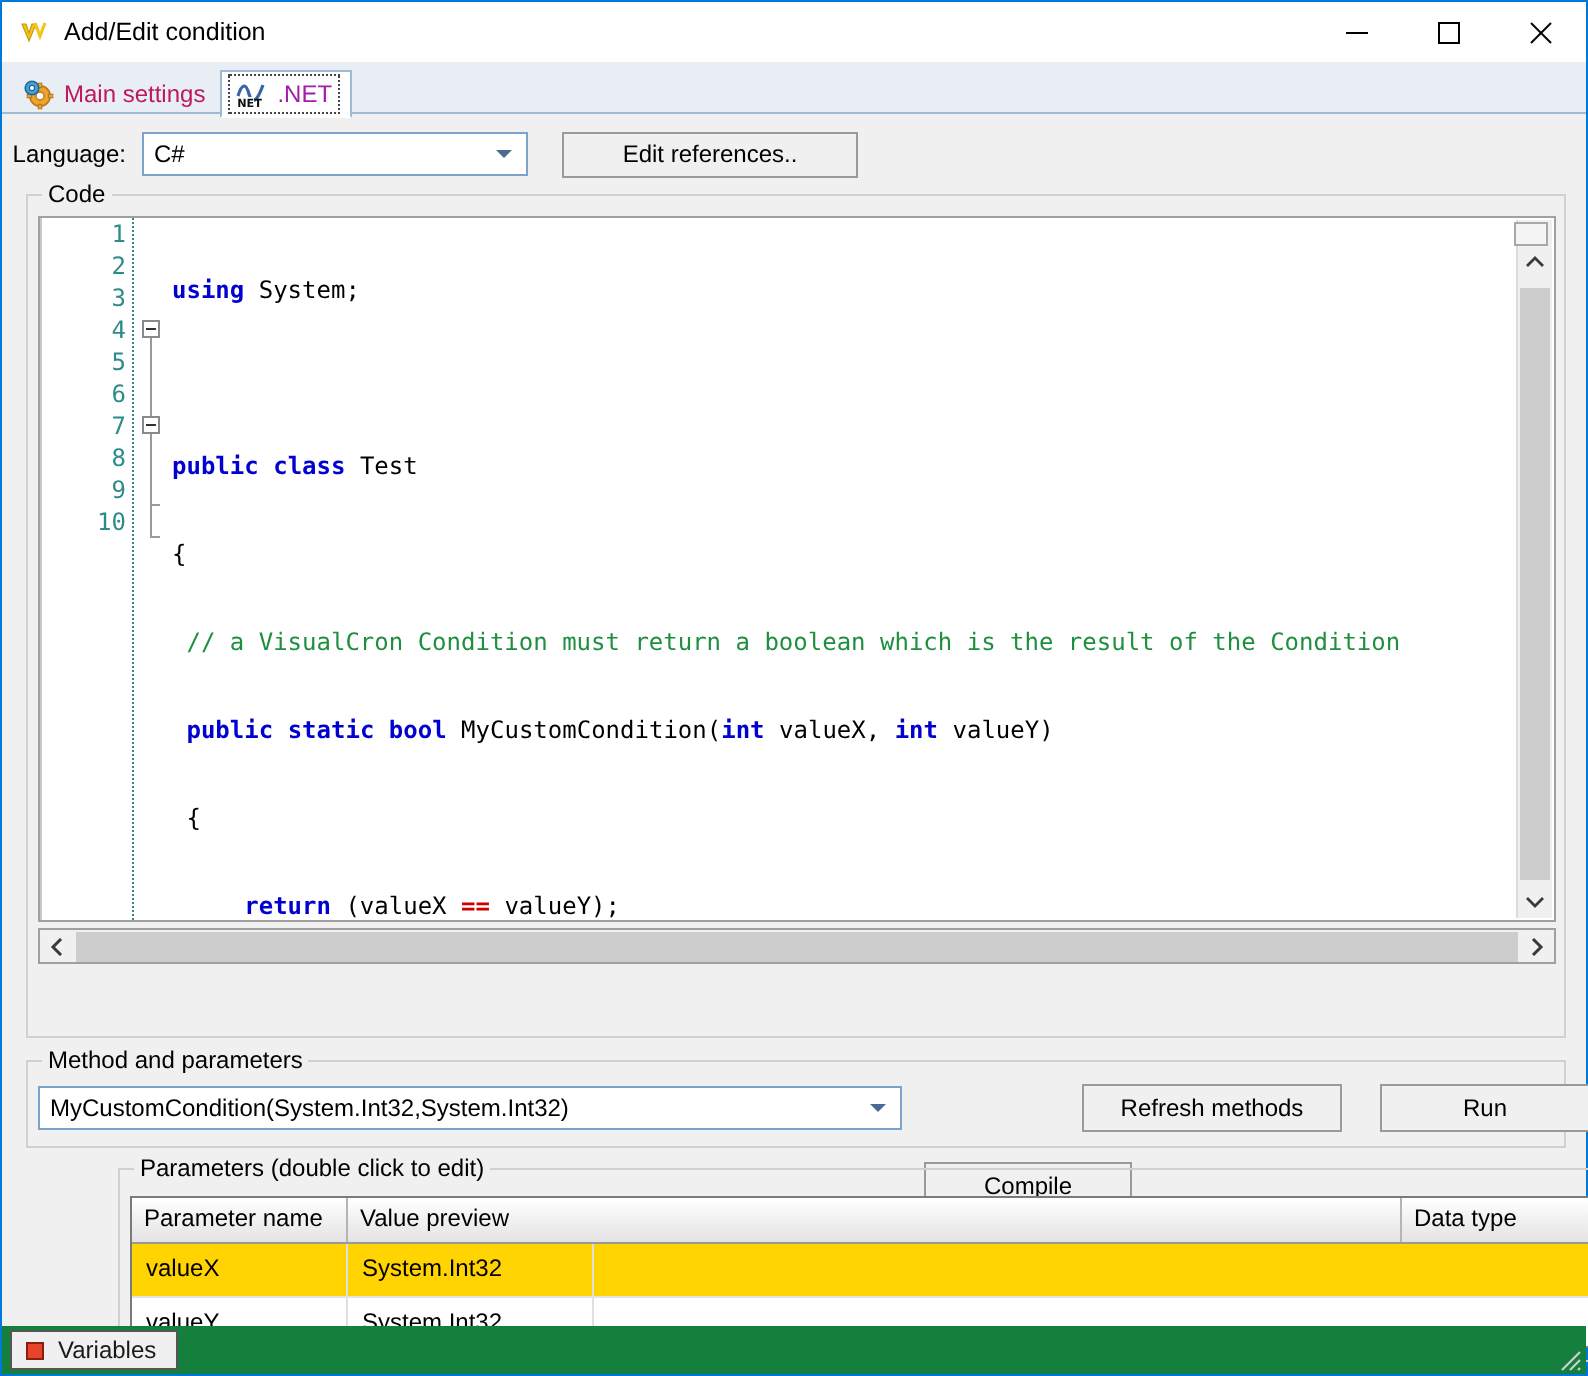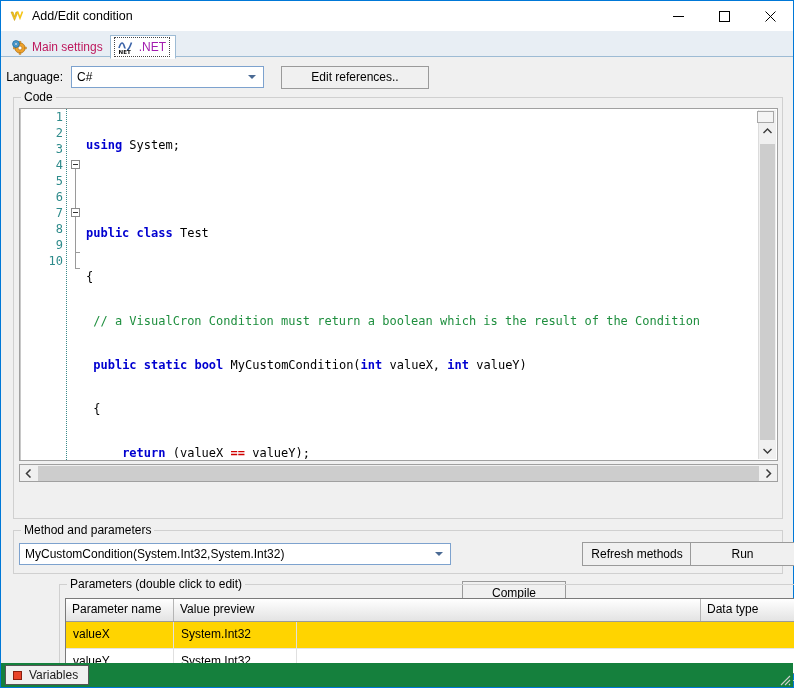--- a/index.html
+++ b/index.html
@@ -328,21 +328,21 @@
   }
 
   
   #method-group { left: 12px; top: 473px; width: 770px; height: 44px; }
   #method-combo {
     position: absolute;
     left: 5px; top: 12px;
     width: 432px; height: 22px;
   }
   #compile-button   { position: absolute; left: 448px; top: 11px; width: 104px; height: 24px; margin-top: 39px; }
-  #refresh-button   { position: absolute; left: 568px; top: 11px; width: 110px; height: 24px; }
+  #refresh-button   { position: absolute; left: 527px; top: 11px; width: 130px; height: 24px; }
   #run-button       { position: absolute; left: 676px; top: 11px; width: 105px; height: 24px; }
 
   
   #params-group { left: 12px; top: 527px; width: 770px; height: 97px; margin-left: 46px; }
   .grid {
     position: absolute;
     left: 5px; top: 13px;
     width: 760px;
     height: 76px;
     box-sizing: border-box;

